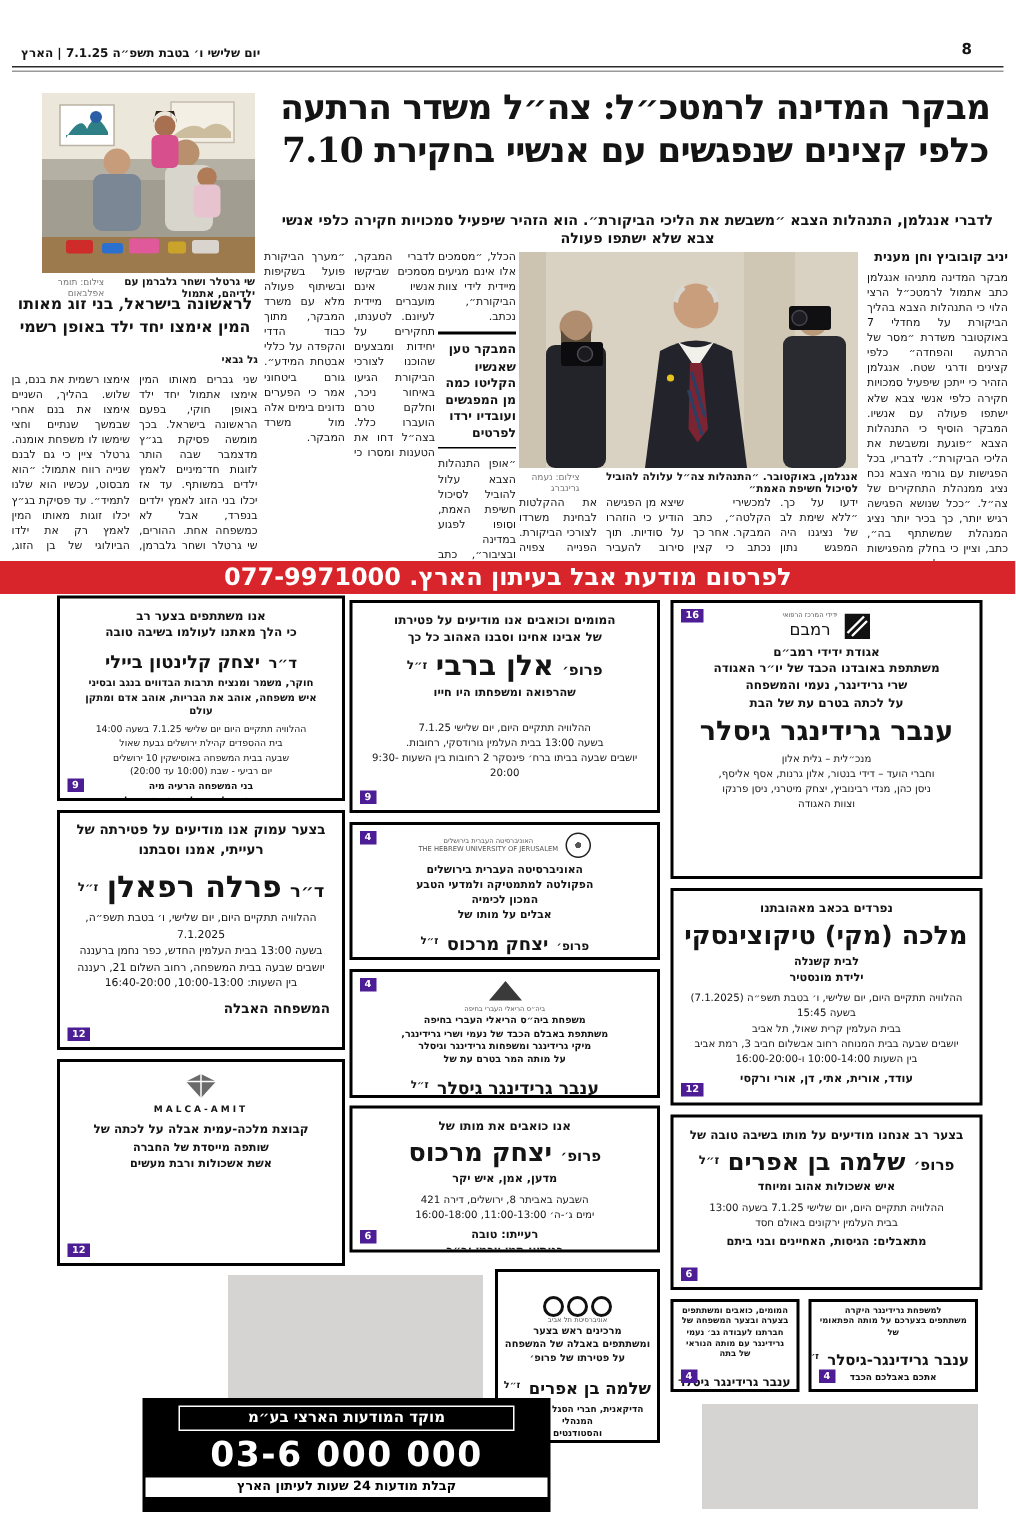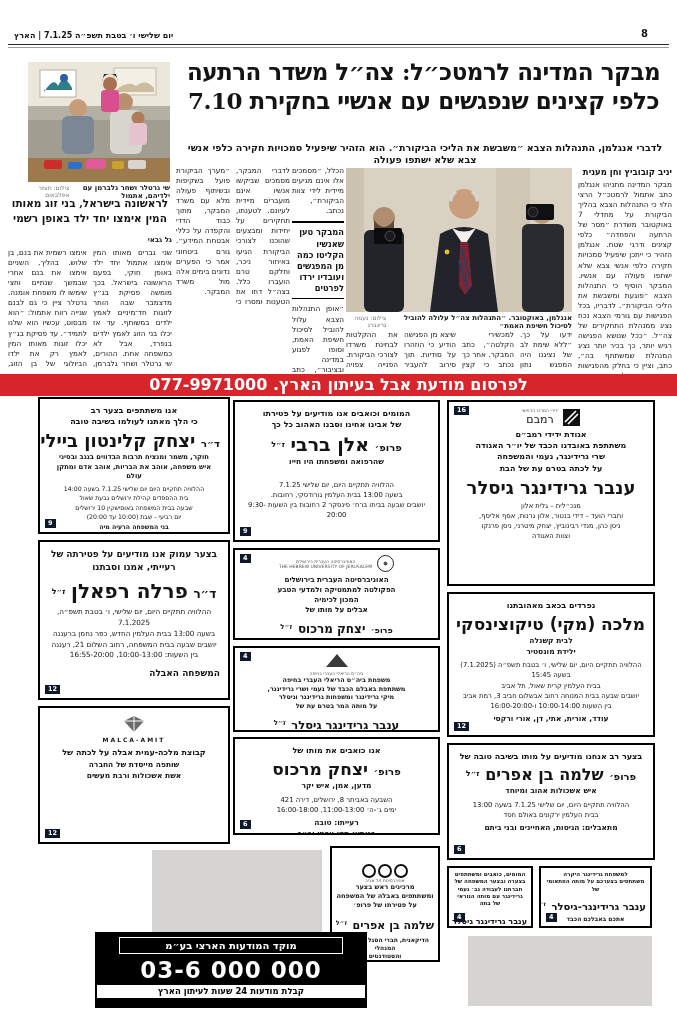--- a/index.html
+++ b/index.html
@@ -33,21 +33,21 @@
                  font-size:10.5px;line-height:1.45;font-family:"DejaVu Serif","DejaVu Sans",serif}
   .side-byline{position:absolute;left:8px;top:236px;width:164px;font-weight:bold;font-size:7px}
   .side-body{position:absolute;left:8px;top:248px;width:164px;height:124px;column-count:2;column-gap:6px;overflow:hidden}
   
   .banner{position:absolute;left:0;top:374px;width:677px;height:22px;background:#d7252b;color:#fff;
           text-align:center;font-weight:bold;font-size:16px;line-height:22px}
   
   .obit{position:absolute;background:#fff;border:2.5px solid #000;box-sizing:border-box;
         text-align:center;padding:6px 8px 4px;overflow:hidden}
   .obit.thin{border-width:2px;padding:3px 4px 2px}
-  .tag{position:absolute;bottom:4px;left:5px;background:#0f172a;color:#fff;font-size:6.5px;
+  .tag{position:absolute;bottom:4px;left:5px;background:#4c1d95;color:#fff;font-size:6.5px;
        font-weight:bold;line-height:9px;padding:0 3px}
   .tag.top{top:4px;bottom:auto}
   .intro{font-weight:bold;font-size:8px;line-height:1.4}
   .sub{font-weight:bold;font-size:7.5px;line-height:1.4;margin-top:2px}
   .det{font-size:6.8px;line-height:1.5;margin-top:3px}
   .foot{font-weight:bold;font-size:7.5px;line-height:1.4;margin-top:3px}
   .nameline{margin:3px 0 1px;font-weight:bold;white-space:nowrap}
   .prefix{font-size:10px}
   .zl{font-size:8px;vertical-align:4px}
   .small .intro{font-size:5.6px;line-height:1.3}
@@ -303,41 +303,41 @@
   <div class="foot ml" style="font-size:6px">הדיקאנית, חברי הסגל האקדמי, המנהלי
 והסטודנטים</div>
 </div>
 
 <div class="gray-slab" style="left:152px;top:850px;width:170px;height:82px"></div>
 
 <div class="obit" style="left:38px;top:397px;width:192px;height:137px">
   <span class="tag">9</span>
   <div class="intro ml">אנו משתתפים בצער רב
 כי הלך מאתנו לעולמו בשיבה טובה</div>
-  <div class="nameline"><span class="prefix">ד״ר</span> <span class="name" style="font-size:18px">יצחק קלינטון ביילי</span></div>
+  <div class="nameline"><span class="prefix">ד״ר</span> <span class="name" style="font-size:12px">יצחק קלינטון ביילי</span></div>
   <div class="sub ml" style="font-size:6.8px">חוקר, משמר ומנציח תרבות הבדווים בנגב ובסיני
 איש משפחה, אוהב את הבריות, אוהב אדם ומתקן עולם</div>
   <div class="det ml" style="font-size:6.2px;margin-top:2px">ההלוויה תתקיים היום יום שלישי 7.1.25 בשעה 14:00
 בית ההספדים קהילת ירושלים גבעת שאול
 שבעה בבית המשפחה באוסישקין 10 ירושלים
 יום רביעי - שבת (10:00 עד 20:00)</div>
   <div class="foot ml" style="font-size:6.2px;margin-top:2px">בני המשפחה      הרעיה מיה
 הבנים מיכאל, דניאל, בנימין ואריאל
 הכלות והנכדים</div>
 </div>
 
 <div class="obit" style="left:38px;top:540px;width:192px;height:160px">
   <span class="tag">12</span>
   <div class="intro ml" style="font-size:9px">בצער עמוק אנו מודיעים על פטירתה של
 רעייתי, אמנו וסבתנו</div>
   <div class="nameline" style="margin:6px 0 4px"><span class="prefix" style="font-size:12px">ד״ר</span> <span class="name" style="font-size:20px">פרלה רפאלן</span> <span class="zl">ז״ל</span></div>
   <div class="det ml" style="font-size:7.2px">ההלוויה תתקיים היום, יום שלישי, ו׳ בטבת תשפ״ה, 7.1.2025
 בשעה 13:00 בבית העלמין החדש, כפר נחמן ברעננה
 יושבים שבעה בבית המשפחה, רחוב השלום 21, רעננה
-בין השעות: 10:00-13:00, 16:55-20:00</div>
+בין השעות: 10:00-13:00, 16:40-20:00</div>
   <div class="foot" style="font-size:9px;text-align:right;margin-top:6px">המשפחה האבלה</div>
 </div>
 
 <div class="obit" style="left:38px;top:706px;width:192px;height:138px">
   <span class="tag">12</span>
   <div style="margin:2px 0 4px">
     <svg width="34" height="16" viewBox="0 0 34 16">
       <path d="M17 0 L27 5 L17 16 L7 5 Z" fill="#6a6a6a"></path>
       <path d="M7 5 L27 5 M17 0 L17 16" stroke="#fff" stroke-width="1"></path>
     </svg>

